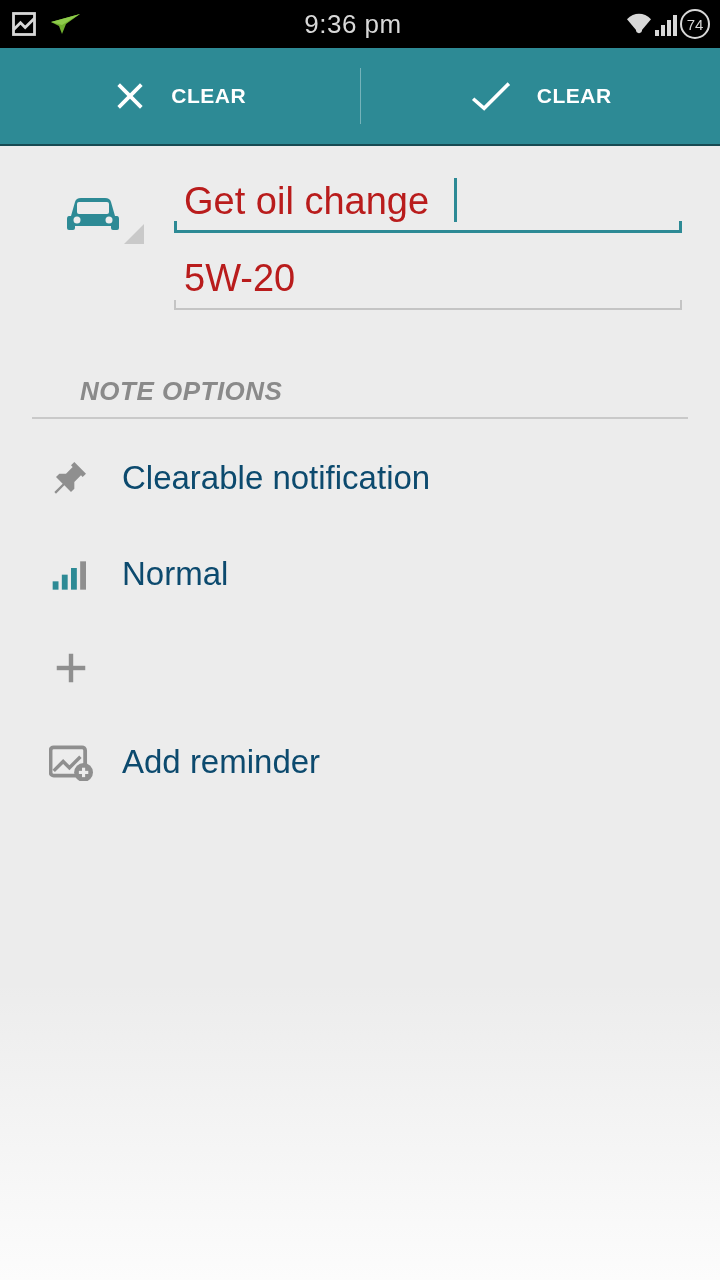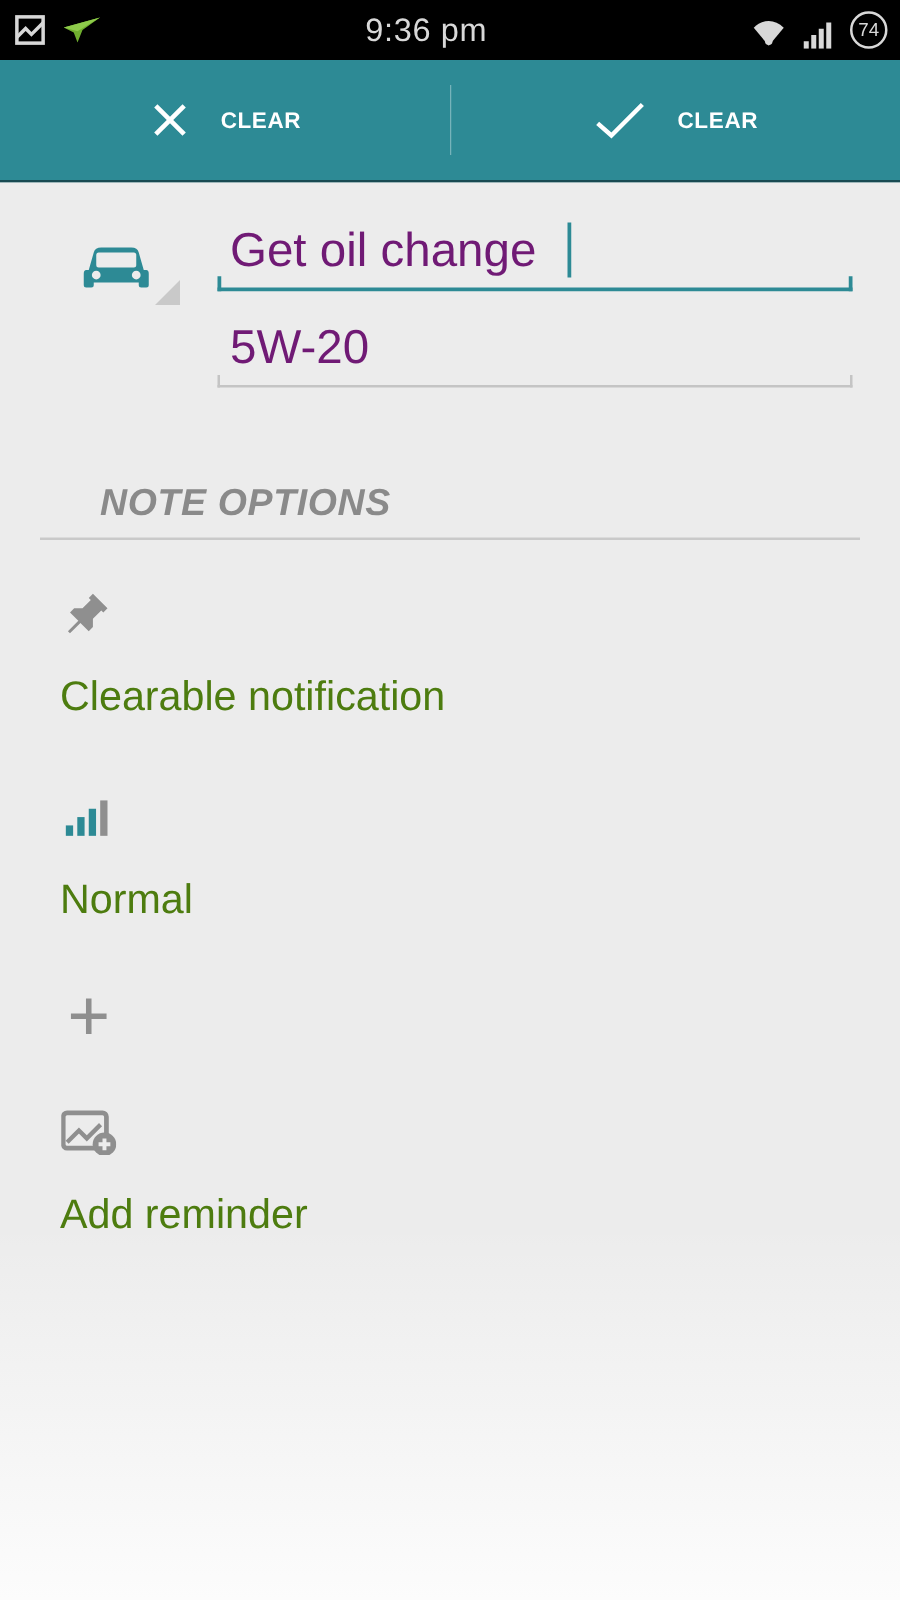--- a/index.html
+++ b/index.html
@@ -10,40 +10,40 @@
     height: 48px;
     background: #000000;
     color: #d8d8d8;
     display: flex;
     align-items: center;
     padding: 0 10px;
     font-size: 26px;
   }
   .status-left { display: flex; align-items: center; gap: 12px; }
   .status-center { flex: 1; text-align: center; font-weight: 300; letter-spacing: 0.5px; }
-  .status-right { display: flex; align-items: flex-end; gap: 12px; }
+  .status-right { display: flex; align-items: center; }
   .battery-circle {
     width: 30px; height: 30px; border: 2px solid #d8d8d8; border-radius: 50%;
     display: flex; align-items: center; justify-content: center; font-size: 15px; font-weight: 400;
   }
   
   
   .action-bar {
     height: 98px;
     background: #2d8a95;
     display: flex;
     align-items: center;
     color: #fff;
     border-bottom: 2px solid #184a52;
   }
   .action-btn {
     flex: 1; height: 100%;
     display: flex; align-items: center; justify-content: center;
     gap: 24px; cursor: pointer;
-    font-size: 18px; font-weight: 700; letter-spacing: 0.5px;
+    font-size: 21px; font-weight: 700; letter-spacing: 0.5px;
   }
   .action-divider { width: 1px; height: 56px; background: rgba(255,255,255,0.35); }
   
   
   .content { background: #ececec; }
   .title-area {
     display: flex; padding: 28px 38px 28px 40px; gap: 28px;
     align-items: flex-start;
   }
   .icon-picker {
@@ -53,49 +53,49 @@
   .icon-picker .corner {
     position: absolute; right: 2px; bottom: -8px;
     width: 0; height: 0;
     border-left: 20px solid transparent;
     border-bottom: 20px solid #c9c9c9;
   }
   .fields { flex: 1; display: flex; flex-direction: column; gap: 18px; }
   .field-wrap { position: relative; }
   .field {
     width: 100%; border: none; background: transparent; outline: none;
-    font-size: 38px; color: #701a75; font-weight: 300;
+    font-size: 38px; color: #b91c1c; font-weight: 300;
     padding: 6px 10px 10px 10px;
   }
   .underline {
     position: absolute; left:0; right:0; bottom:0; height: 2px; background: #c4c4c4;
   }
   .underline::before, .underline::after {
     content: ""; position:absolute; bottom:0; width:2px; height:10px; background:#c4c4c4;
   }
   .underline::before{left:0;} .underline::after{right:0;}
   .underline.active { background: #2d8a95; height: 3px; }
   .underline.active::before, .underline.active::after { background:#2d8a95; height:12px; width:3px; }
   .cursor { position:absolute; top: 4px; width:3px; height:44px; background:#2d8a95; }
   
   
   .section-header {
-    margin-top: 48px; padding: 0 36px 10px 48px;
+    margin-top: 38px; padding: 0 36px 10px 48px;
     color: #8a8a8a; font-weight:700; font-style: italic;
-    font-size: 30px; letter-spacing: 0.5px;
+    font-size: 26px; letter-spacing: 0.5px;
     border-bottom: 2px solid #c9c9c9;
     margin-left: 32px; margin-right: 32px;
   }
   
   
   .options { padding: 10px 32px 0 32px; }
   .option-row {
-    display: flex; align-items: flex-start; gap: 28px;
+    display: flex; align-items: flex-end; gap: 28px;
     padding: 28px 16px; cursor: pointer;
-    font-size: 33px; color: #4d7c0f; font-weight: 300; flex-direction: column;
+    font-size: 33px; color: #0c4a6e; font-weight: 300;
   }
   .option-icon { width: 46px; display: flex; justify-content: center; align-items: center; }
   
   
   .fade {
     position: absolute; bottom:0; left:0; right:0; height:300px;
     background: linear-gradient(to bottom, rgba(236,236,236,0) 0%, #fcfcfc 100%);
     pointer-events: none;
   }
   

